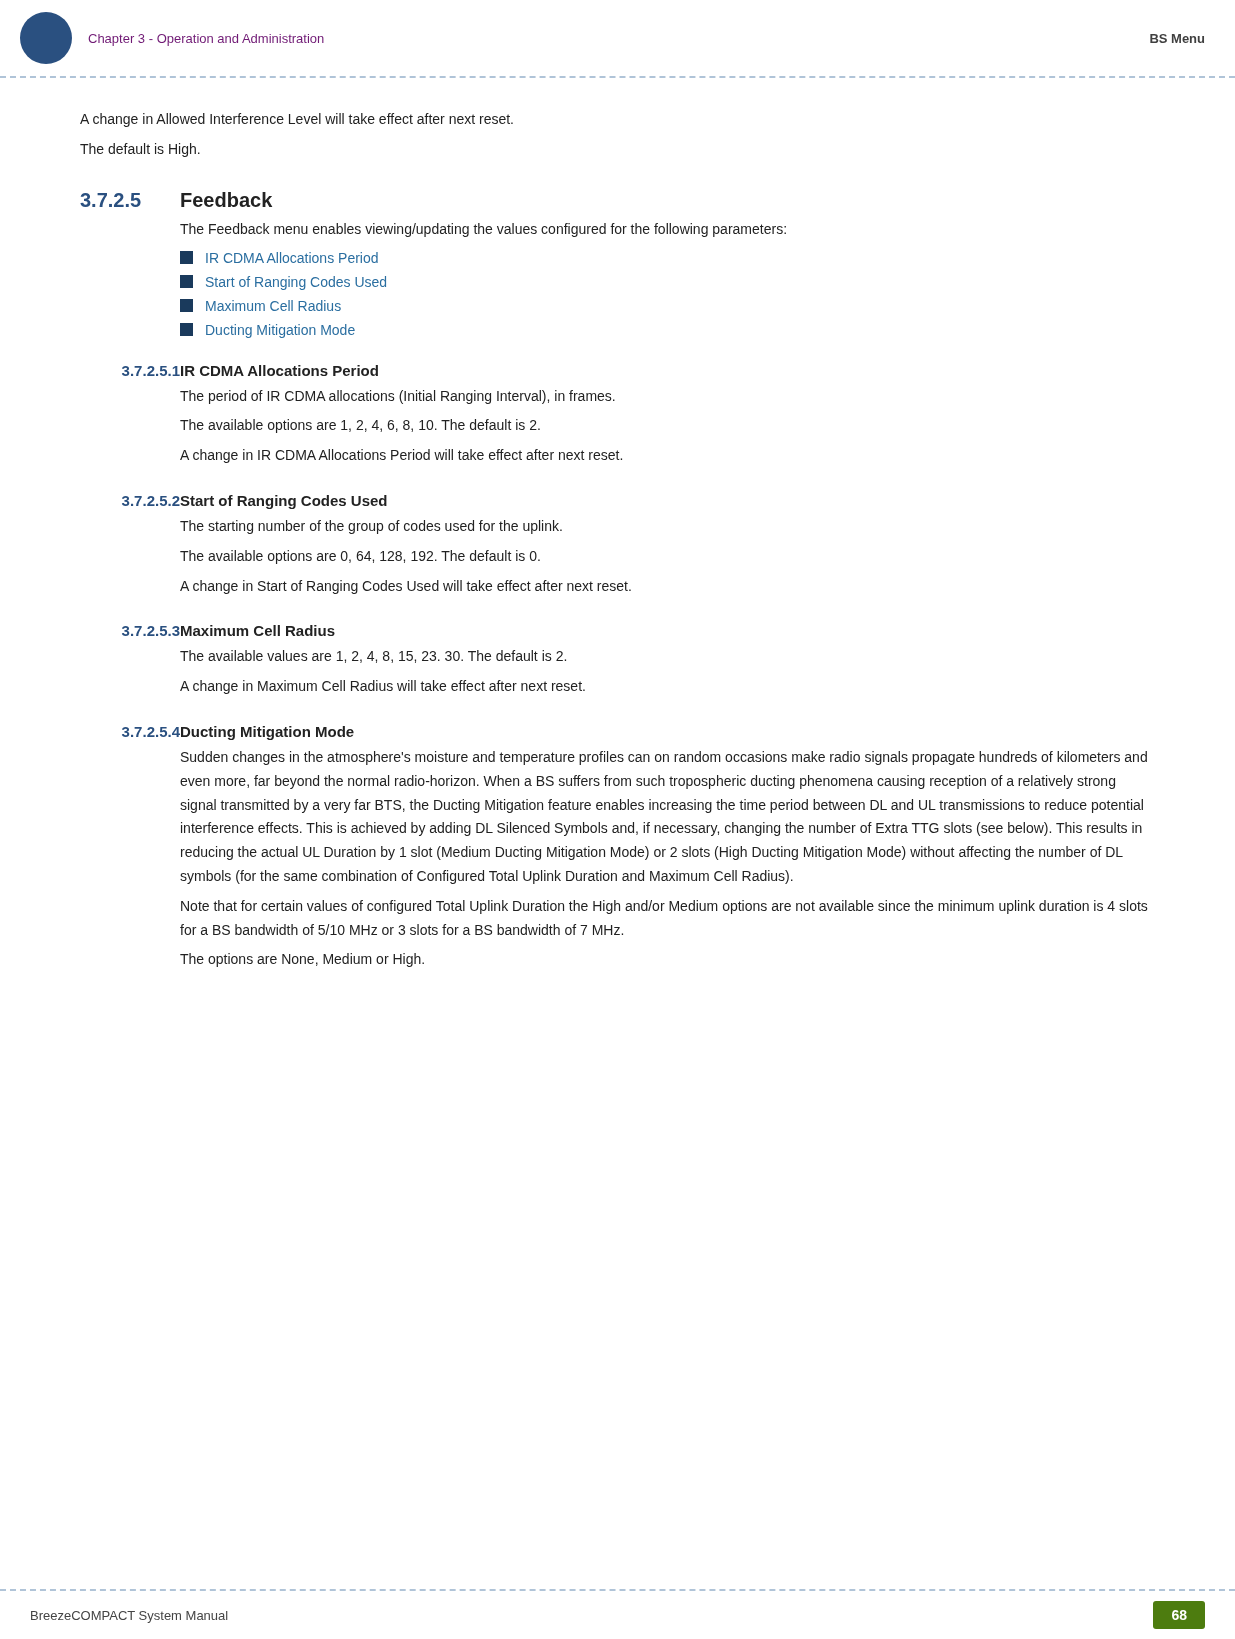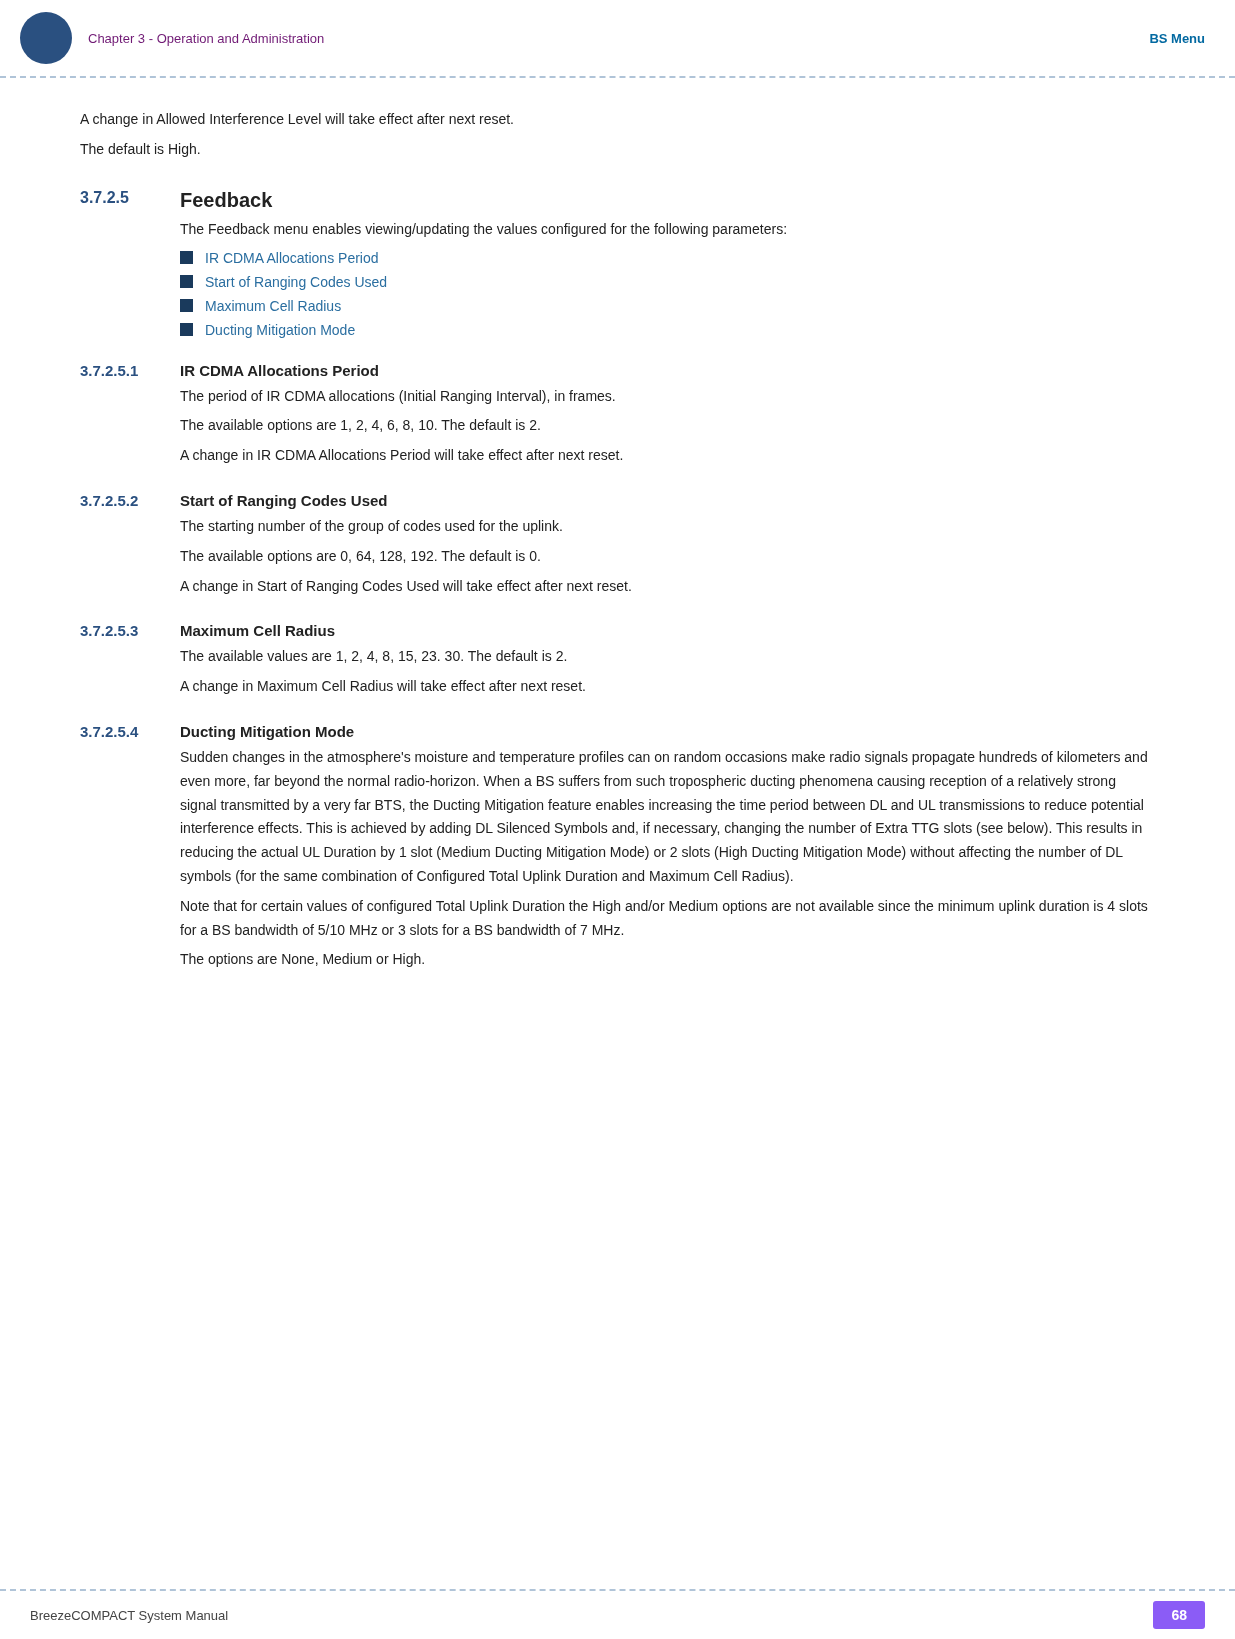--- a/index.html
+++ b/index.html
@@ -34,21 +34,21 @@
     }
     .header-chapter {
       font-size: 13px;
       color: #701a75;
       font-weight: normal;
     }
     .header-bs-menu {
       position: absolute;
       right: 30px;
       font-size: 13px;
-      color: #0369a1;
+      color: #404040;
       font-weight: bold;
     }
 
     
     .content {
       padding: 30px 80px 80px 80px;
     }
 
     
     .intro-text {
@@ -58,38 +58,39 @@
     }
 
     
     .section-row {
       display: flex;
       align-items: flex-start;
       margin-top: 28px;
       margin-bottom: 6px;
     }
     .section-number {
-      font-size: 16px;
+      font-size: 20px;
       font-weight: bold;
       color: #2a5080;
       min-width: 100px;
       flex-shrink: 0;
     }
     .section-title {
       font-size: 20px;
       font-weight: bold;
       color: #222;
     }
 
     
     .subsection-row {
       display: flex;
       align-items: flex-start;
       margin-top: 24px;
       margin-bottom: 6px;
+      text-align: right;
     }
     .subsection-number {
       font-size: 15px;
       font-weight: bold;
       color: #2a5080;
       min-width: 100px;
       flex-shrink: 0;
     }
     .subsection-title {
       font-size: 15px;
@@ -139,21 +140,21 @@
       align-items: center;
       justify-content: space-between;
       padding: 10px 30px;
       border-top: 2px dashed #b0c4d8;
     }
     .footer-brand {
       font-size: 13px;
       color: #444;
     }
     .footer-page {
-      background: #8b5cf6;
+      background: #4d7c0f;
       color: #fff;
       font-size: 14px;
       font-weight: bold;
       padding: 6px 18px;
       border-radius: 3px;
     }
   </style>
 </head>
 <body>
 

